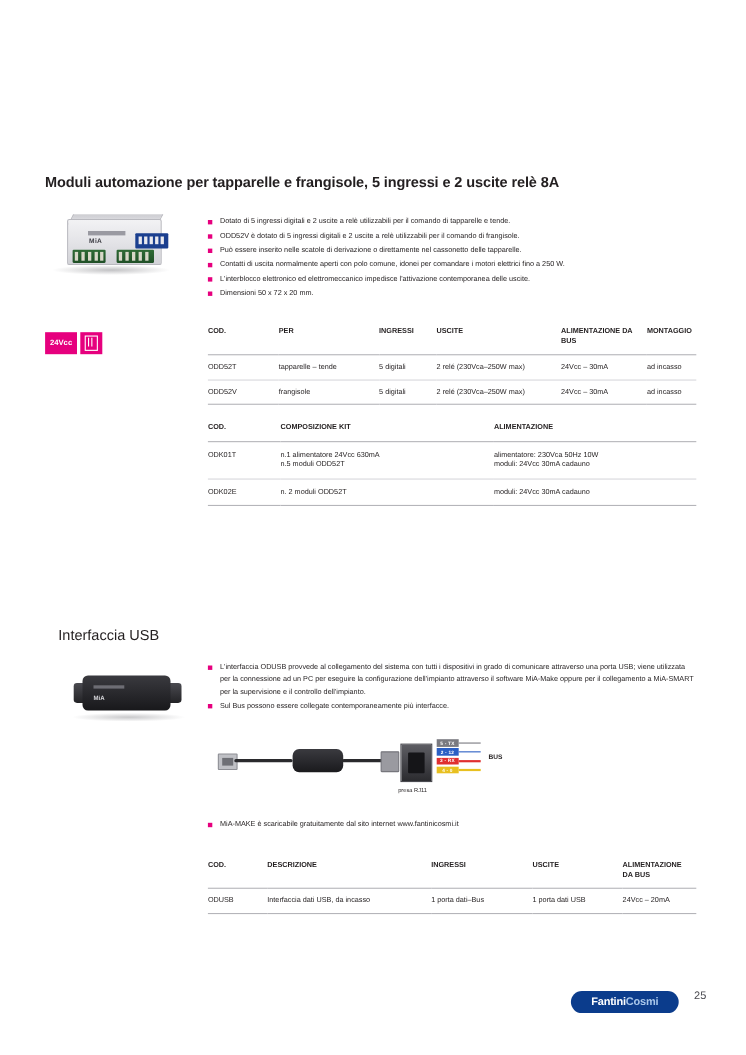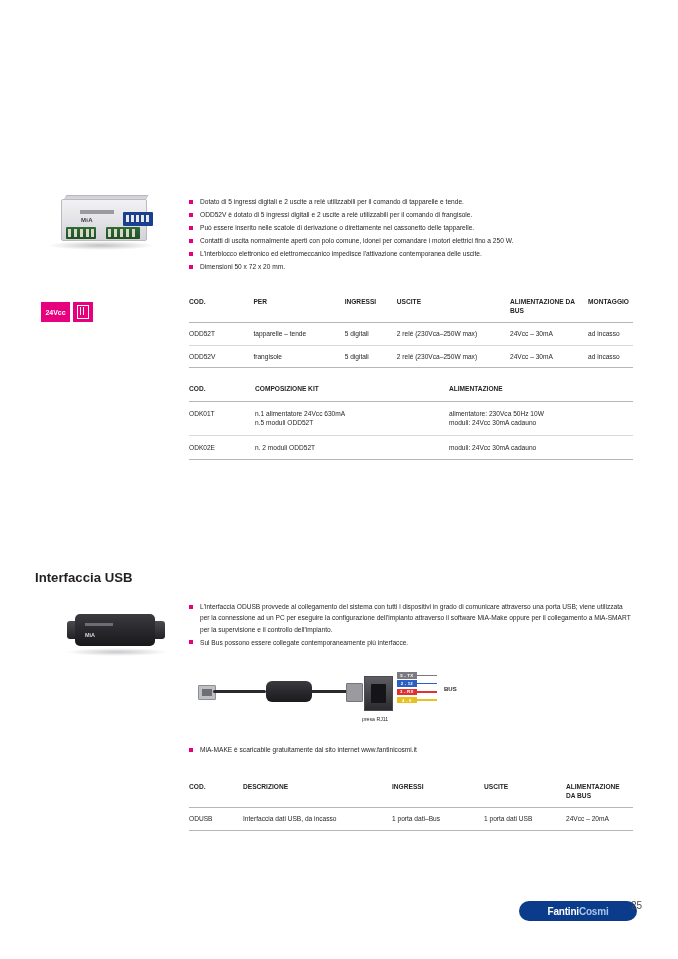--- a/index.html
+++ b/index.html
@@ -211,24 +211,24 @@
 
   #tab3 { left: 189px; top: 783px; width: 444px; }
   #tab3 th:nth-child(1), #tab3 td:nth-child(1) { width: 50px; }
   #tab3 th:nth-child(2), #tab3 td:nth-child(2) { width: 145px; }
   #tab3 th:nth-child(3), #tab3 td:nth-child(3) { width: 88px; }
   #tab3 th:nth-child(4), #tab3 td:nth-child(4) { width: 78px; }
 
   
   .sec2-title {
     position: absolute;
-    left: 35px;
+    left: 53px;
     top: 570px;
     font-size: 13.2px;
-    font-weight: bold;
+    font-weight: normal;
     color: #231f20;
   }
   #bullets2 { left: 189px; top: 601px; width: 445px; }
   #bullets3 { left: 189px; top: 744px; width: 420px; }
 
   
   .prod2 {
     position: absolute;
     left: 63px;
     top: 604px;
@@ -383,21 +383,21 @@
     top: 48px;
     font-size: 5.2px;
     color: #231f20;
   }
 
   
   .logo {
     position: absolute;
     left: 519px;
     top: 901px;
-    width: 118px;
+    width: 98px;
     height: 20px;
     background: #0b3c8c;
     border-radius: 10px;
     display: flex;
     align-items: center;
     justify-content: center;
   }
   .logo .txt {
     font-size: 10px;
     font-weight: bold;
@@ -411,20 +411,21 @@
     top: 900px;
     font-size: 10px;
     color: #4a4a50;
   }
 </style>
 </head>
 <body>
 
 <div class="page">
 
+  <div class="sec1-title">Moduli automazione per tapparelle e frangisole, 5 ingressi e 2 uscite relè 8A</div>
 
   <div class="prod1">
     <div class="shadow"></div>
     <div class="topface"></div>
     <div class="body">
       <div class="brandlabel"></div>
       <div class="mia">MiA</div>
       <div class="bluebox">
         <i style="left:3px"></i>
           <i style="left:8px"></i>

